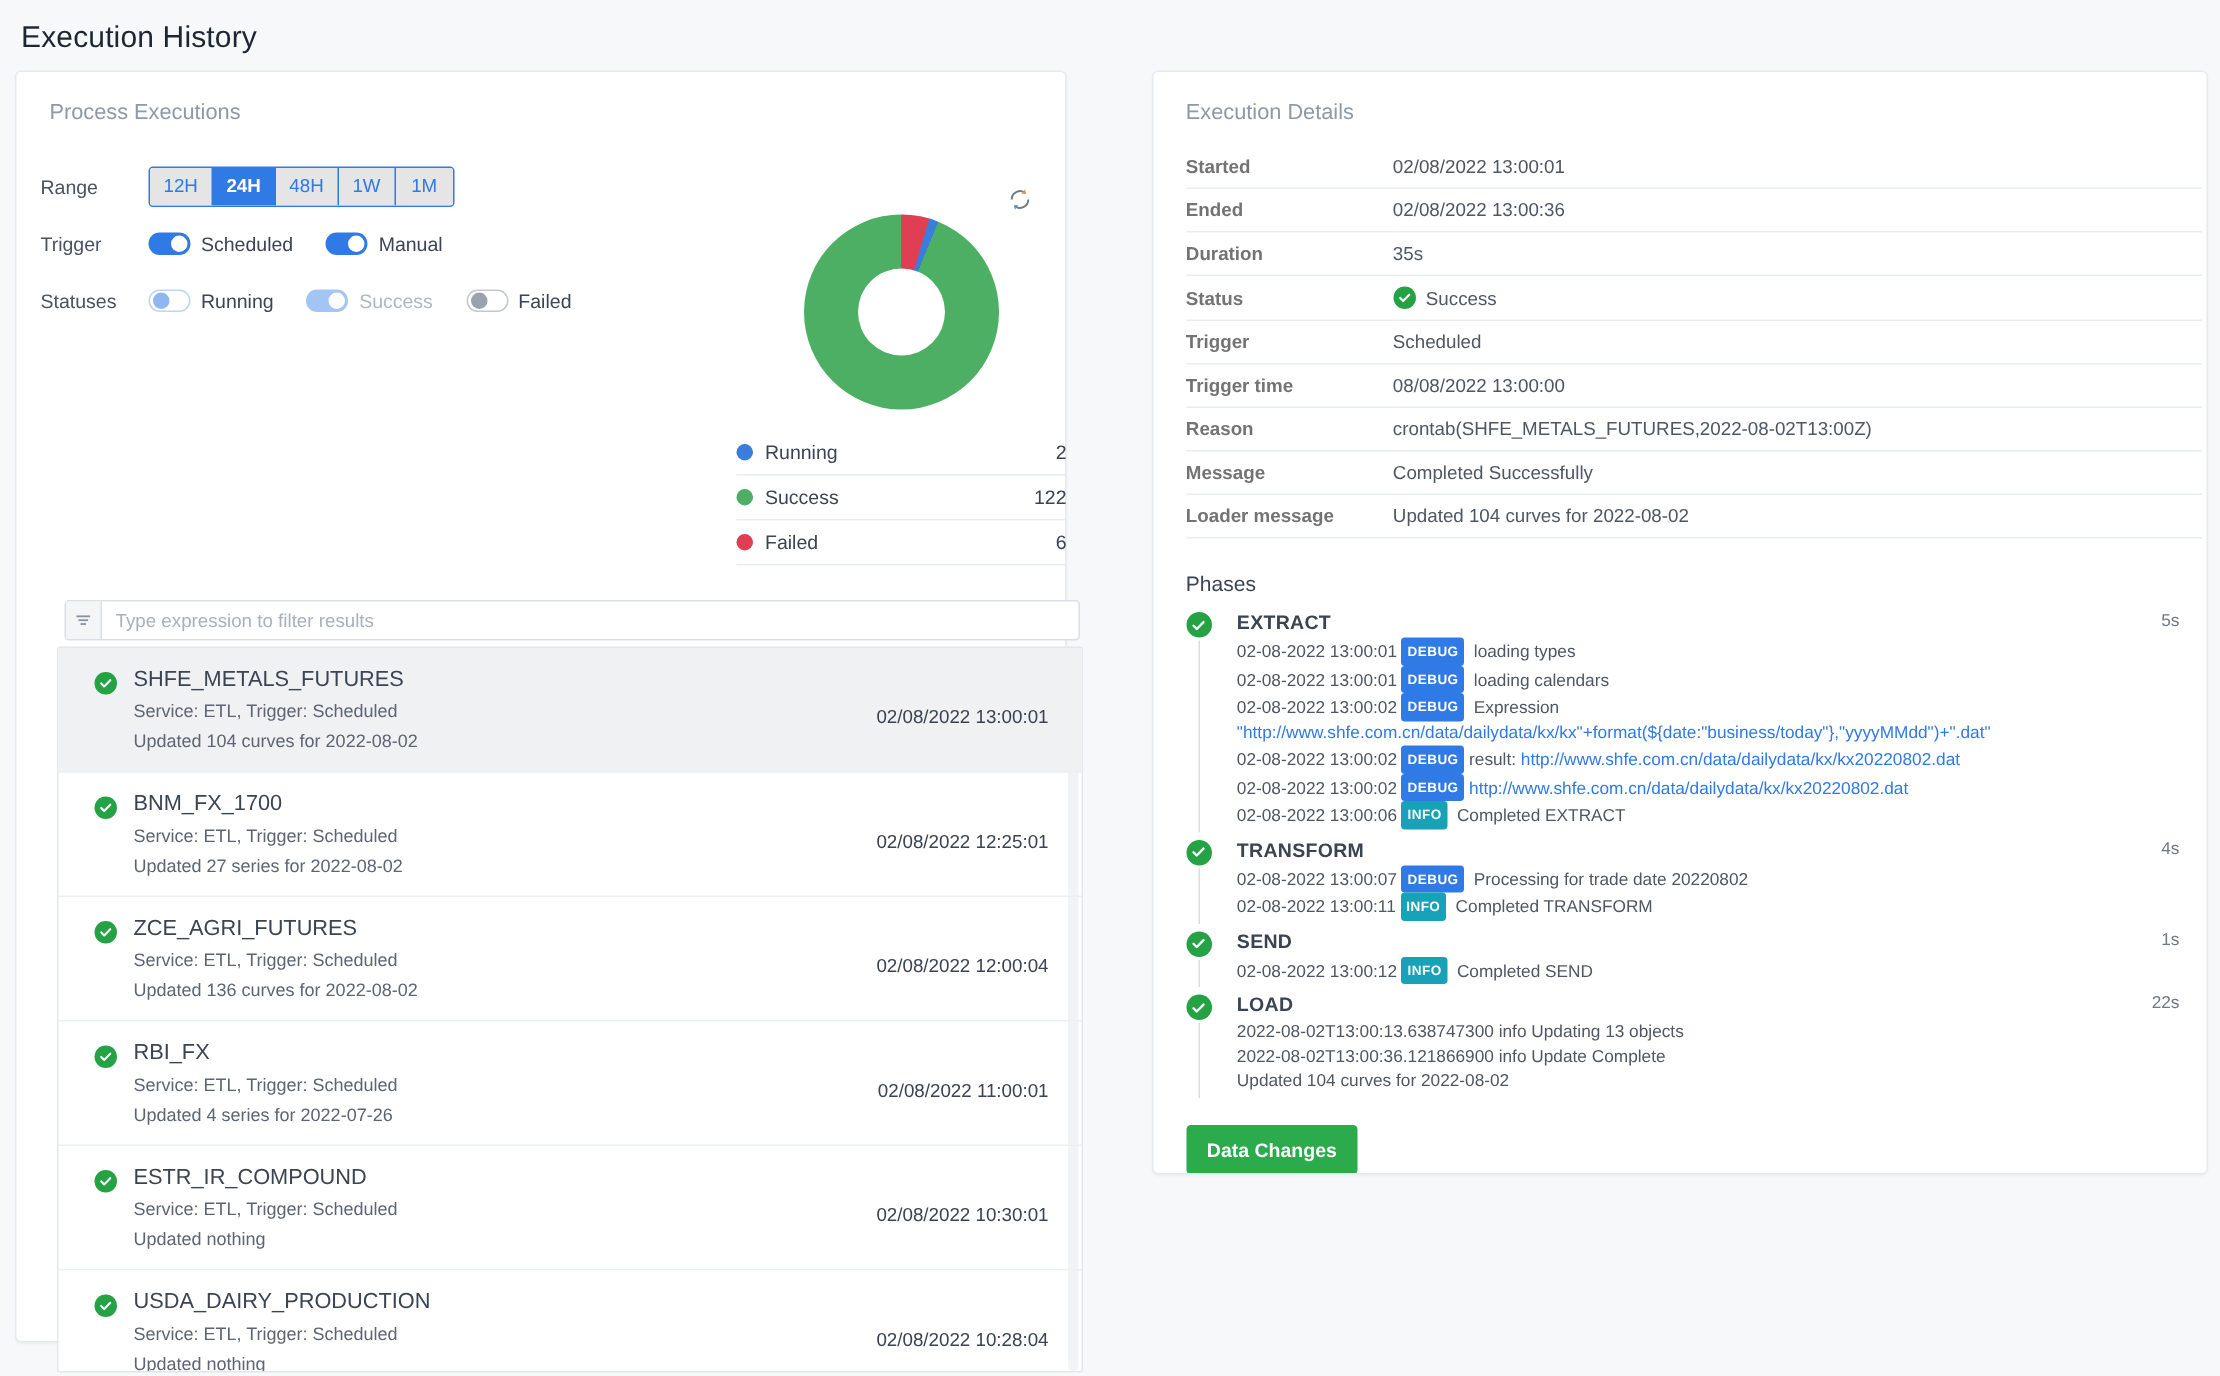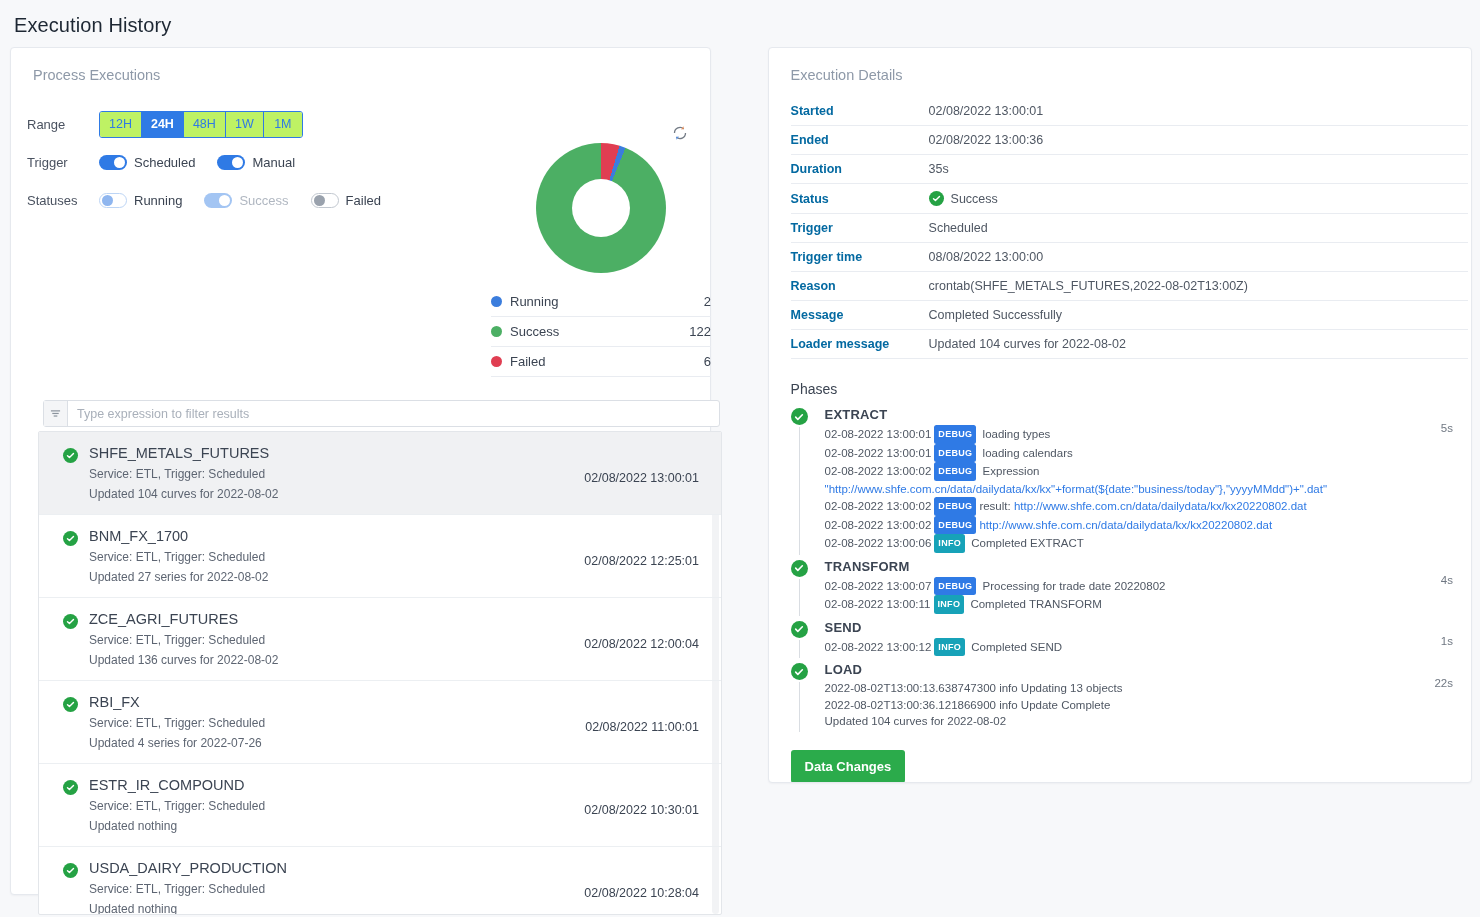--- a/index.html
+++ b/index.html
@@ -50,21 +50,21 @@
 
   
   .filters { padding: 24px 0 0 16px; }
   .filter-row { display: flex; align-items: center; height: 34px; margin-bottom: 4px; }
   .filter-label { width: 72px; font-size: 13px; color: #4a5260; }
 
   .range-group { display: flex; border: 1px solid #2f7ae5; border-radius: 3px; overflow: hidden; height: 27px; }
   .range-btn {
     min-width: 38px; padding: 0 9px;
     display: flex; align-items: center; justify-content: center;
-    font-size: 12.5px; color: #2f7ae5; background: #bef264;
+    font-size: 12.5px; color: #2f7ae5; background: #e5e5e5;
     border-right: 1px solid #2f7ae5; cursor: pointer;
   }
   .range-btn:last-child { border-right: none; }
   .range-btn.active { background: #2f7ae5; color: #fff; font-weight: bold; }
 
   .tg-item { display: flex; align-items: center; margin-right: 22px; }
   .tg {
     width: 28px; height: 15px; border-radius: 9px; position: relative;
     margin-right: 7px; cursor: pointer; flex: none;
   }
@@ -146,21 +146,21 @@
     background: #aeb3ba; border-radius: 4px; cursor: pointer;
   }
 
   
   .right-card { width: 726px; height: 736px; position: relative; overflow: hidden; margin-left: 39px; }
   .detail-table { width: 677px; margin: 14px 0 0 22px; border-collapse: collapse; }
   .detail-table td {
     border-bottom: 1px solid #e9ecf1;
     font-size: 12.5px; padding: 7px 0 7px 0; vertical-align: middle;
   }
-  .detail-table td.k { width: 138px; font-weight: bold; color: #0369a1; }
+  .detail-table td.k { width: 138px; font-weight: bold; color: #737373; }
   .detail-table td.v { color: #4f5763; }
   .status-cell { display: flex; align-items: center; }
   .status-cell .chk2 {
     width: 15px; height: 15px; border-radius: 50%; background: #25a244;
     display: flex; align-items: center; justify-content: center; margin-right: 7px;
   }
   .status-cell .chk2 svg { width: 9px; height: 9px; }
 
   .phases-title { font-size: 14px; color: #3b4452; margin: 22px 0 10px 22px; }
   .phase {
@@ -170,21 +170,21 @@
     position: absolute; left: 22px; top: 1px;
     width: 17px; height: 17px; border-radius: 50%; background: #25a244;
     display: flex; align-items: center; justify-content: center;
   }
   .phase .chk3 svg { width: 10px; height: 10px; }
   .phase .rail {
     position: absolute; left: 30px; top: 20px; bottom: -2px; width: 1px; background: #d9dde2;
   }
   .phase-name { font-size: 13px; font-weight: bold; color: #3b4452; letter-spacing: .2px; }
   .phase-dur {
-    position: absolute; right: 18px; top: 15px;
+    position: absolute; right: 18px; top: 1px;
     font-size: 11.5px; color: #6f7782;
   }
   .logs { margin-top: 3px; }
   .log { font-size: 11.5px; line-height: 16.5px; color: #4f5763; white-space: nowrap; }
   .ts { color: #4f5763; }
   .badge {
     display: inline-block; color: #fff; font-size: 9px; font-weight: bold;
     border-radius: 2.5px; padding: 1px 4px 1px 4px; margin: 0 3px; vertical-align: 1px;
     letter-spacing: .3px;
   }

